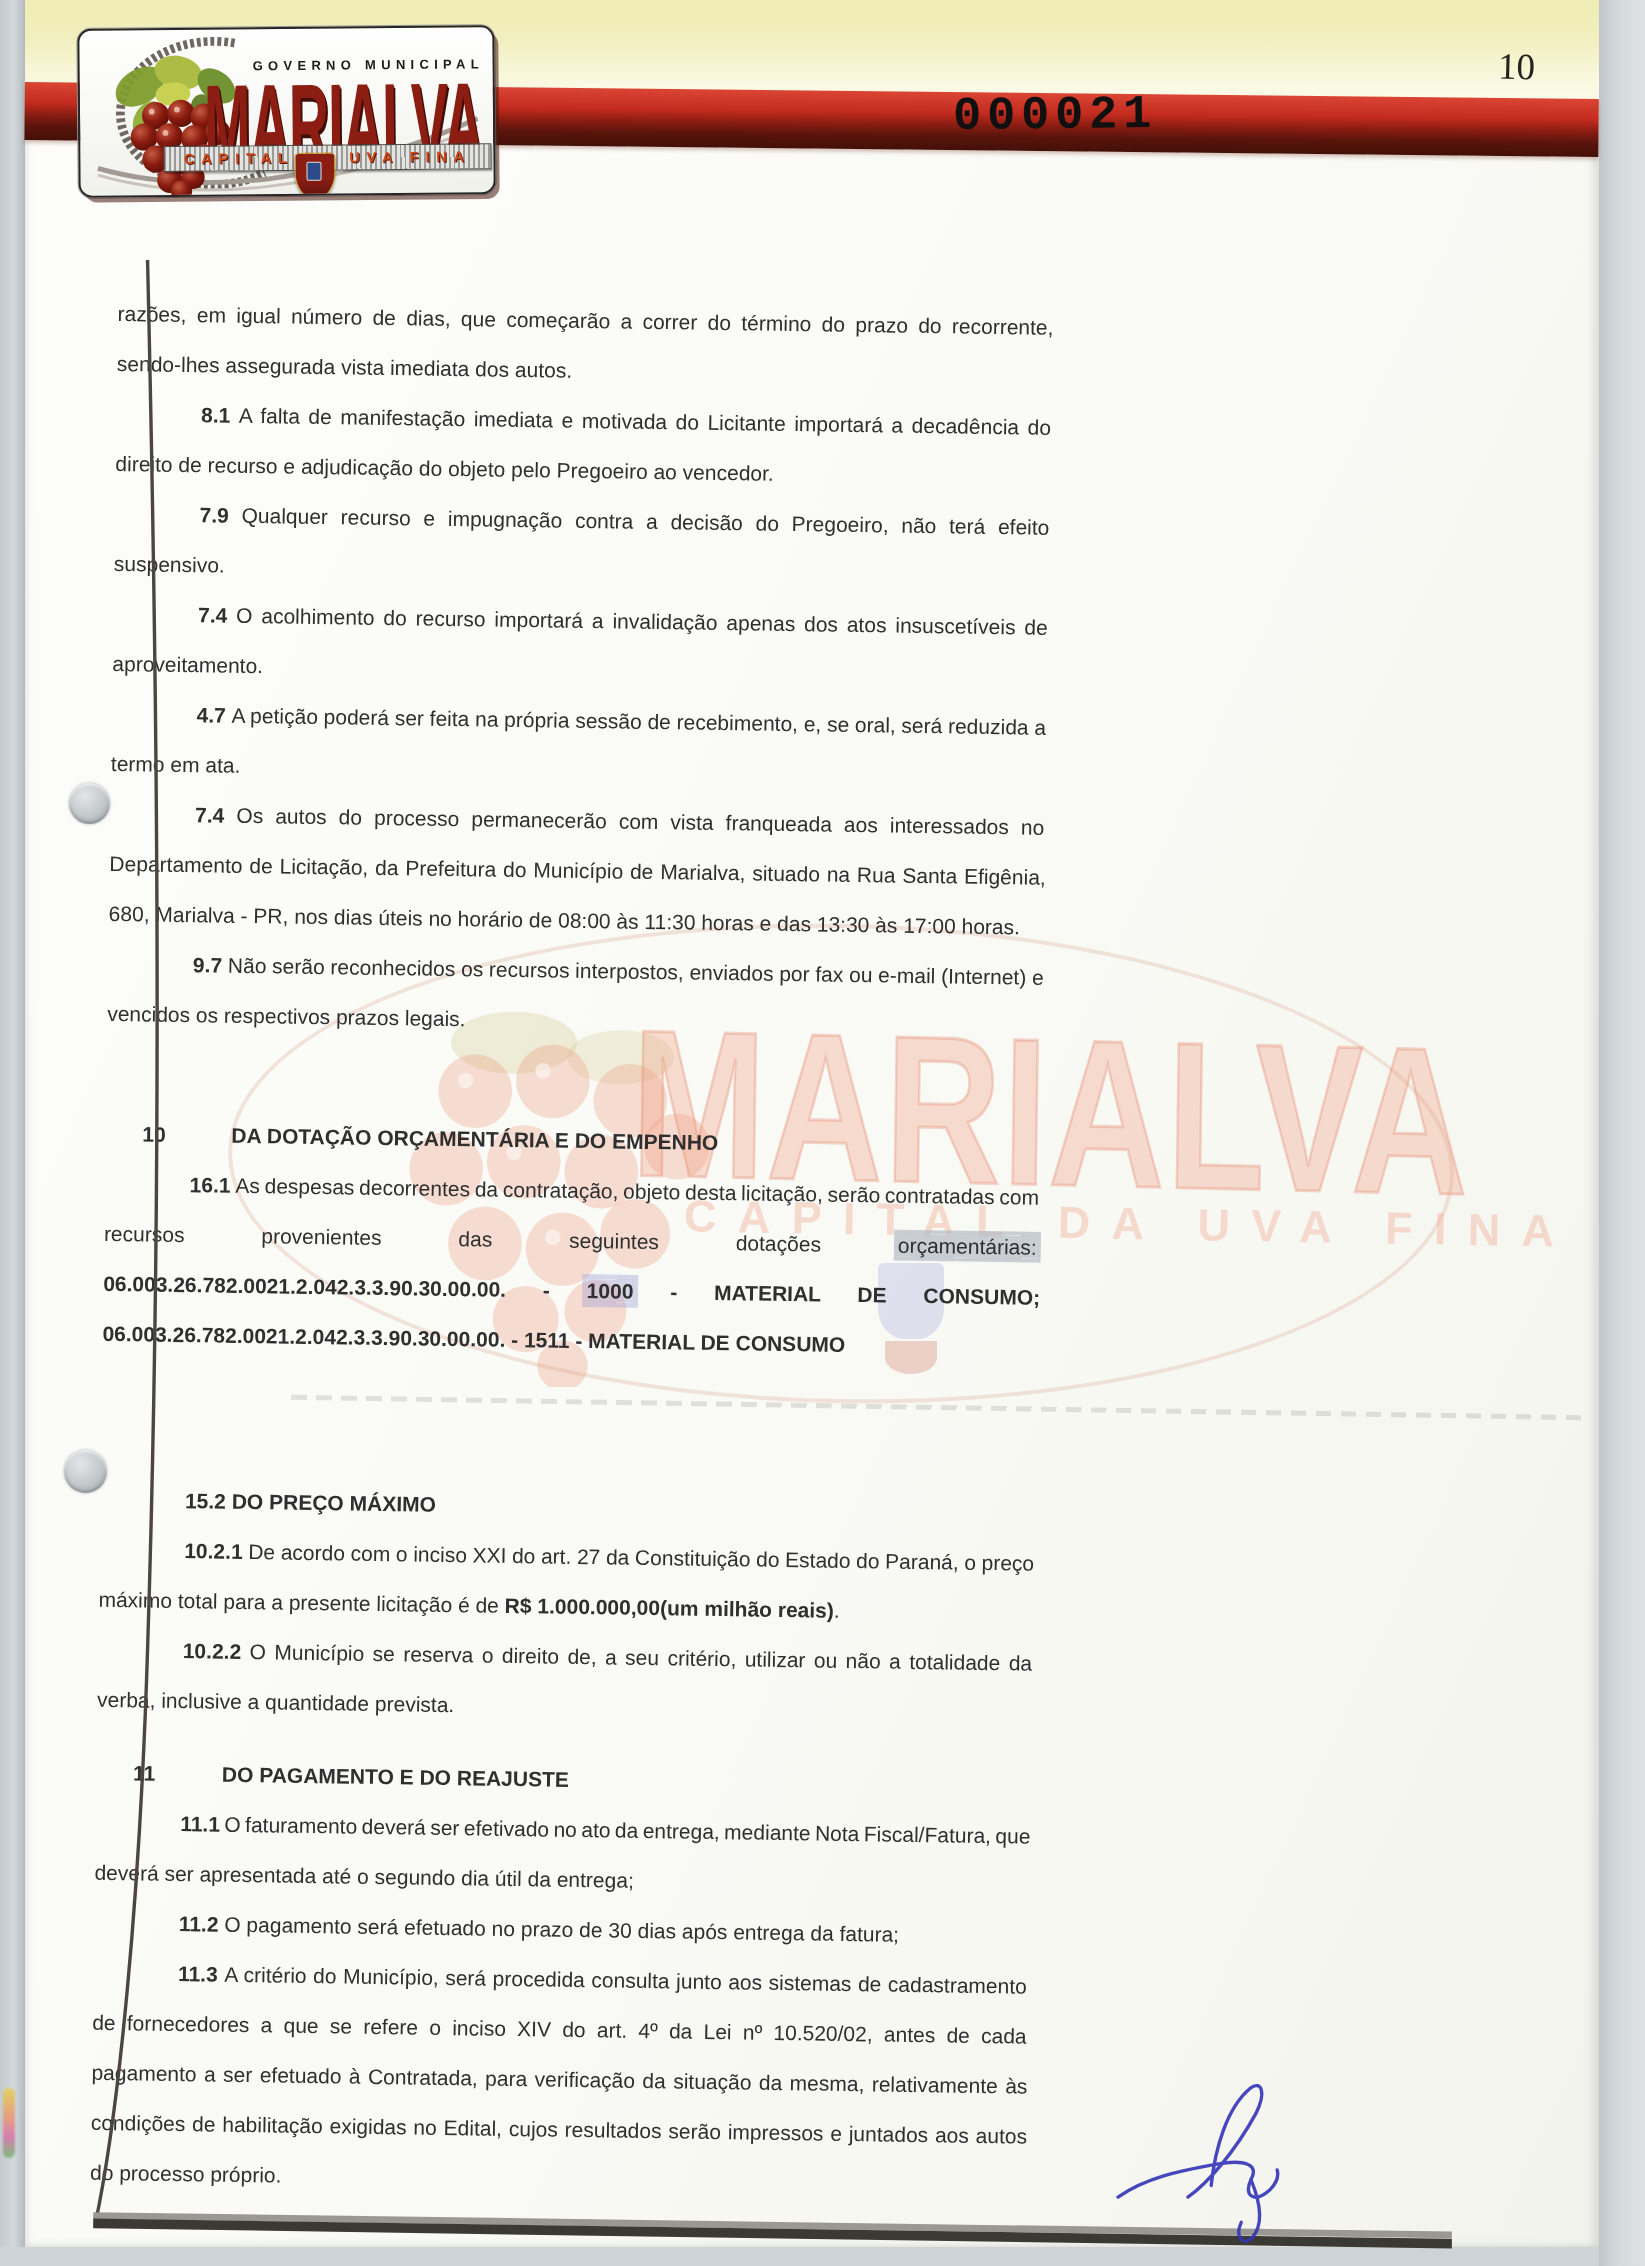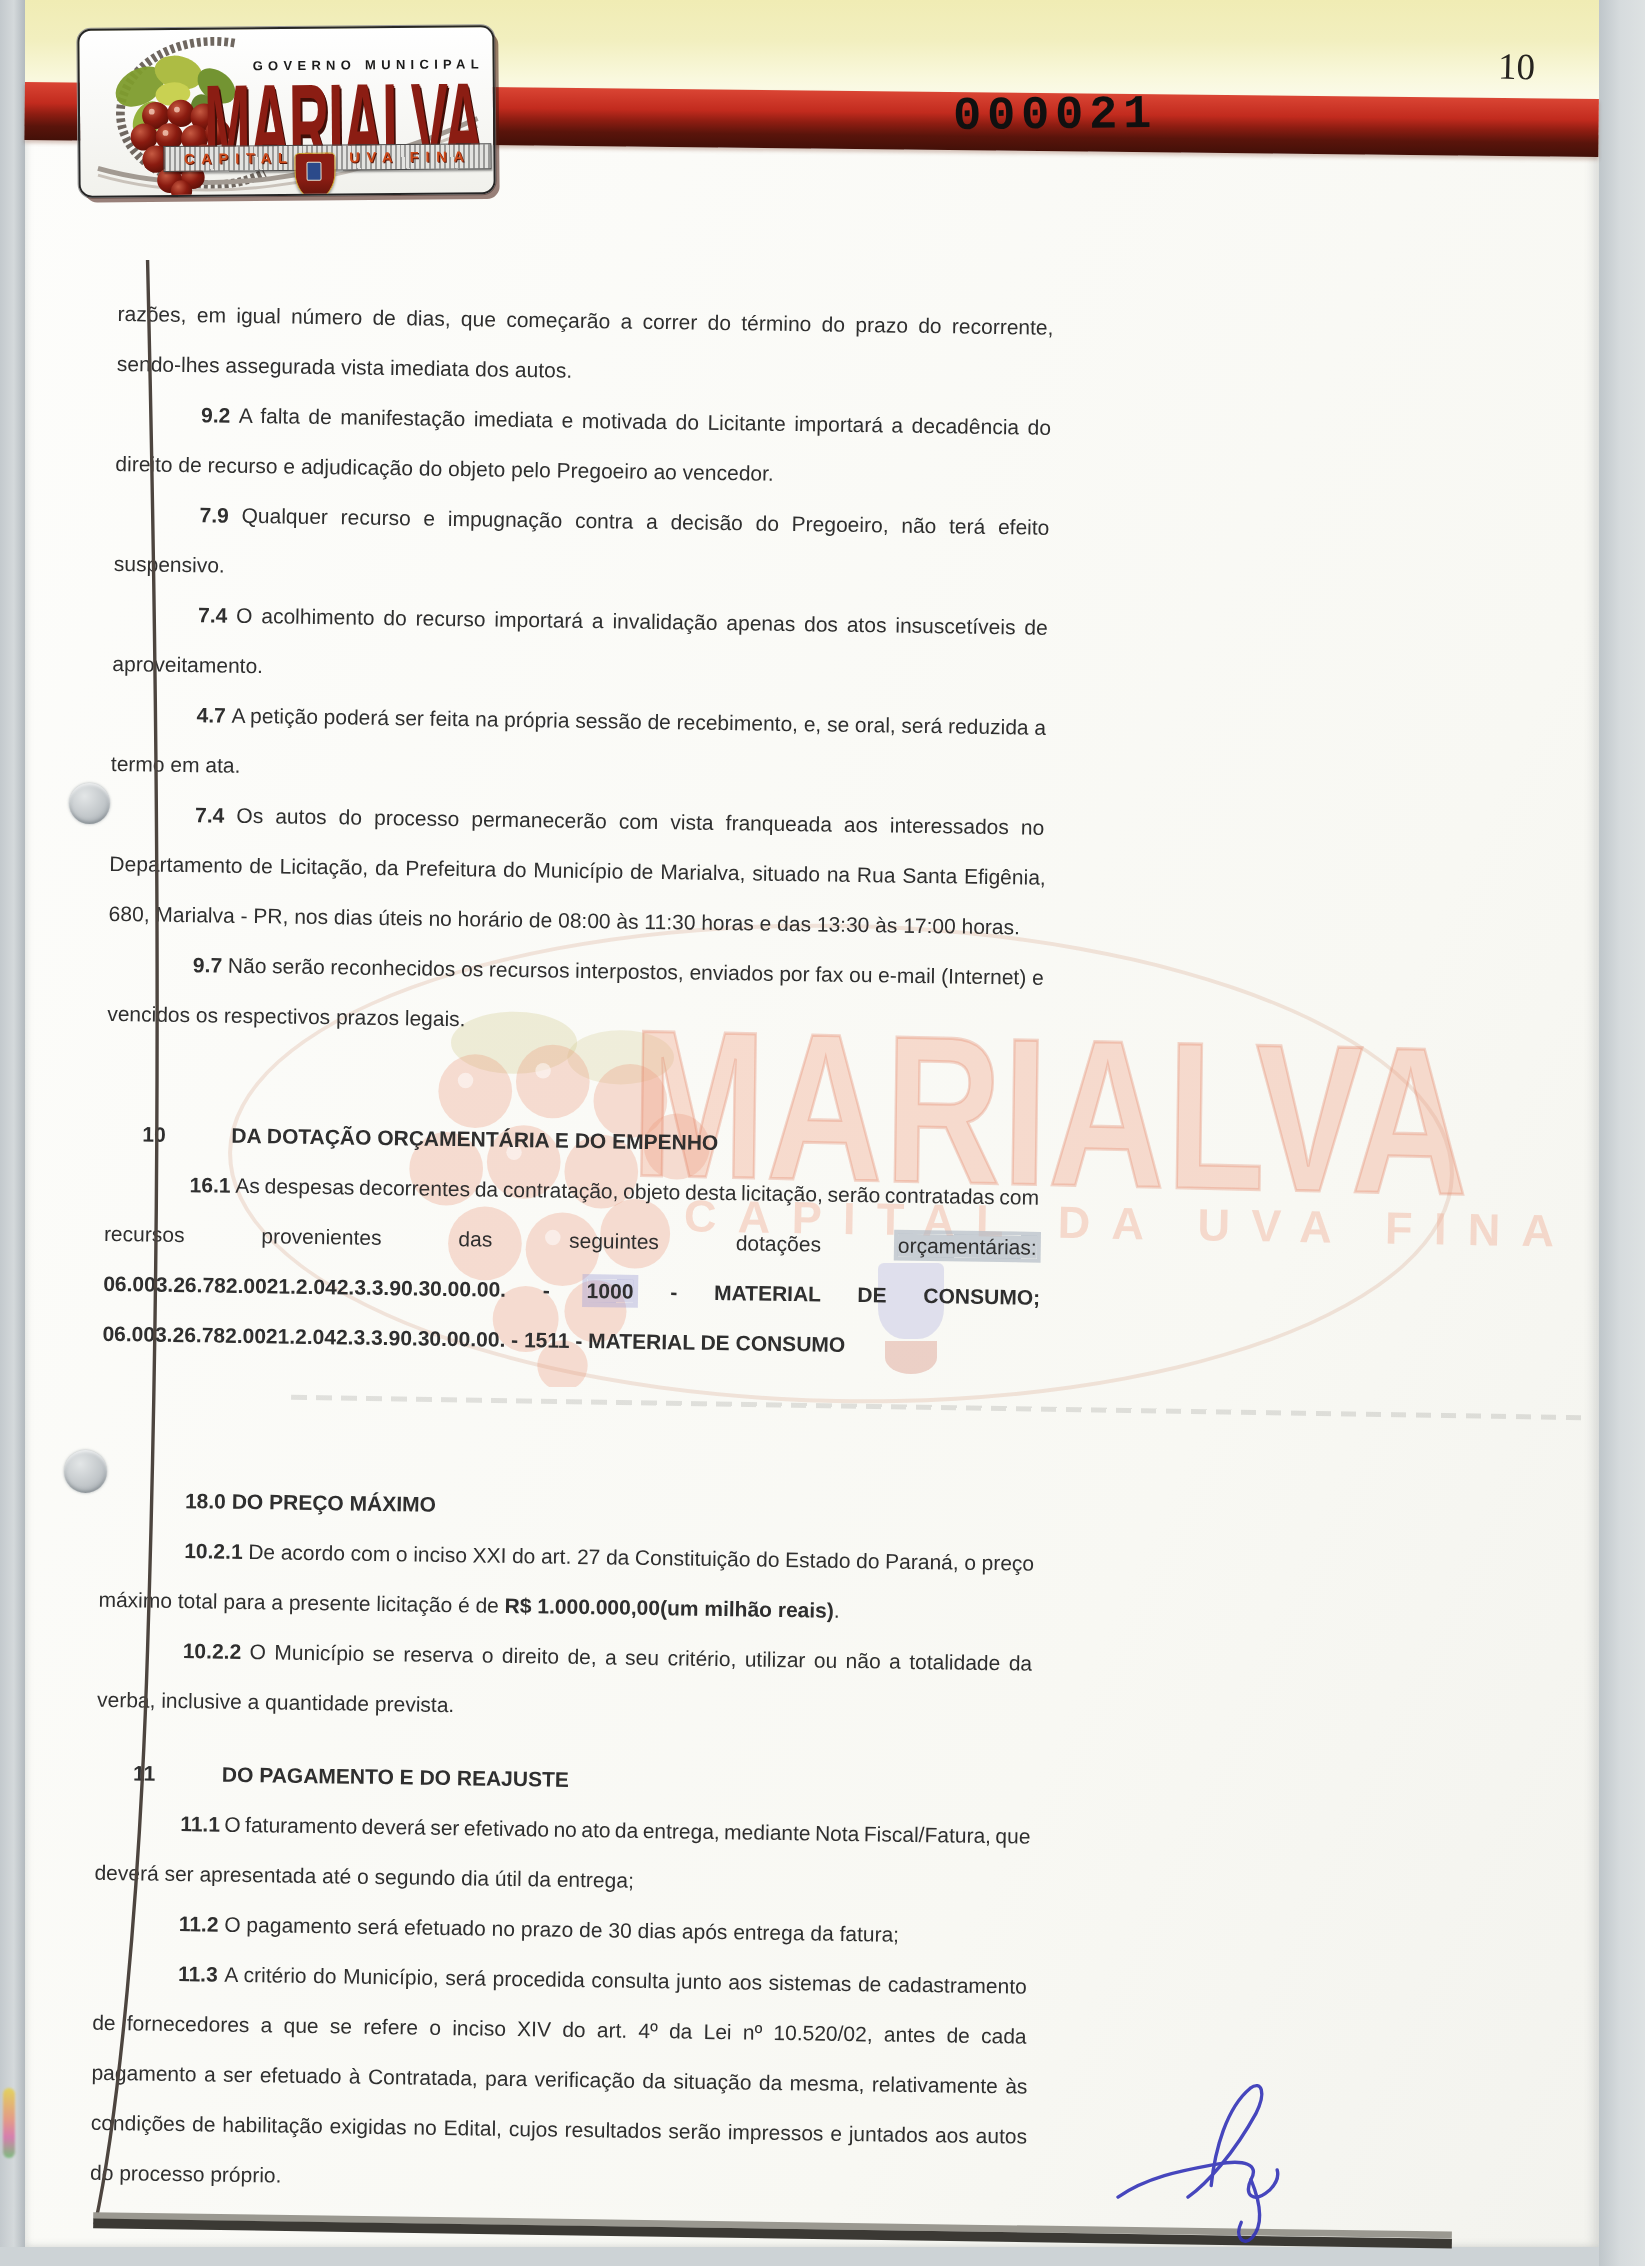--- a/index.html
+++ b/index.html
@@ -186,21 +186,21 @@
     <div id="wm-shield-foot"></div>
     <div id="wm-artifact"></div>
   </div>
 
   <div id="doc-body">
       <div class="para">
         <div class="line" style="white-space: nowrap; display: block; word-spacing: 4.5px;"><span>razões, em igual número de dias, que começarão a correr do término do prazo do recorrente,</span></div>
         <div class="line last" style="white-space: nowrap; display: block;"><span>sendo-lhes assegurada vista imediata dos autos.</span></div>
       </div>
       <div class="para">
-        <div class="line" style="text-indent: 85px; white-space: nowrap; display: block; word-spacing: 2.7px;"><span class="pnum">9.2 </span><span>A falta de manifestação imediata e motivada do Licitante importará a decadência do</span></div>
+        <div class="line" style="text-indent: 85px; white-space: nowrap; display: block; word-spacing: 2.7px;"><span class="pnum">8.1 </span><span>A falta de manifestação imediata e motivada do Licitante importará a decadência do</span></div>
         <div class="line last" style="white-space: nowrap; display: block;"><span>direito de recurso e adjudicação do objeto pelo Pregoeiro ao vencedor.</span></div>
       </div>
       <div class="para">
         <div class="line" style="text-indent: 85px; white-space: nowrap; display: block; word-spacing: 6.9px;"><span class="pnum">7.9 </span><span>Qualquer recurso e impugnação contra a decisão do Pregoeiro, não terá efeito</span></div>
         <div class="line last" style="white-space: nowrap; display: block;"><span>suspensivo.</span></div>
       </div>
       <div class="para">
         <div class="line" style="text-indent: 85px; white-space: nowrap; display: block; word-spacing: 3px;"><span class="pnum">7.4 </span><span>O acolhimento do recurso importará a invalidação apenas dos atos insuscetíveis de</span></div>
         <div class="line last" style="white-space: nowrap; display: block;"><span>aproveitamento.</span></div>
       </div>
@@ -221,21 +221,21 @@
         <span class="hnum">10</span>
         <span class="htitle">DA DOTAÇÃO ORÇAMENTÁRIA E DO EMPENHO</span>
       </div>
       <div class="para">
         <div class="line" style="text-indent: 85px; white-space: nowrap; display: block; word-spacing: -1.1px;"><span class="pnum">16.1 </span><span>As despesas decorrentes da contratação, objeto desta licitação, serão contratadas com</span></div>
         <div class="line" style="white-space: nowrap; display: block; word-spacing: 71px;"><span>recursos provenientes das seguintes dotações </span><span class="hl-gray">orçamentárias:</span></div>
         <div class="line" style="white-space: nowrap; display: block; word-spacing: 31px;"><span class="b">06.003.26.782.0021.2.042.3.3.90.30.00.00. - </span><span class="b hl-blue">1000</span><span class="b"> - MATERIAL DE CONSUMO;</span></div>
         <div class="line last" style="white-space: nowrap; display: block;"><span class="b">06.003.26.782.0021.2.042.3.3.90.30.00.00. - 1511 - MATERIAL DE CONSUMO</span></div>
       </div>
       <div class="para" style="margin-top: 116px;">
-        <div class="line last" style="text-indent: 85px; white-space: nowrap; display: block;"><span class="pnum">18.0 </span><span class="b">DO PREÇO MÁXIMO</span></div>
+        <div class="line last" style="text-indent: 85px; white-space: nowrap; display: block;"><span class="pnum">15.2 </span><span class="b">DO PREÇO MÁXIMO</span></div>
       </div>
       <div class="para">
         <div class="line" style="text-indent: 85px; white-space: nowrap; display: block; word-spacing: -0.2px;"><span class="pnum">10.2.1 </span><span>De acordo com o inciso XXI do art. 27 da Constituição do Estado do Paraná, o preço</span></div>
         <div class="line last" style="white-space: nowrap; display: block;"><span>máximo total para a presente licitação é de </span><span class="b">R$ 1.000.000,00(um milhão reais)</span><span>.</span></div>
       </div>
       <div class="para">
         <div class="line" style="text-indent: 85px; white-space: nowrap; display: block; word-spacing: 2.6px;"><span class="pnum">10.2.2 </span><span>O Município se reserva o direito de, a seu critério, utilizar ou não a totalidade da</span></div>
         <div class="line last" style="white-space: nowrap; display: block;"><span>verba, inclusive a quantidade prevista.</span></div>
       </div>
       <div class="heading" style="margin-top: 23px;">

